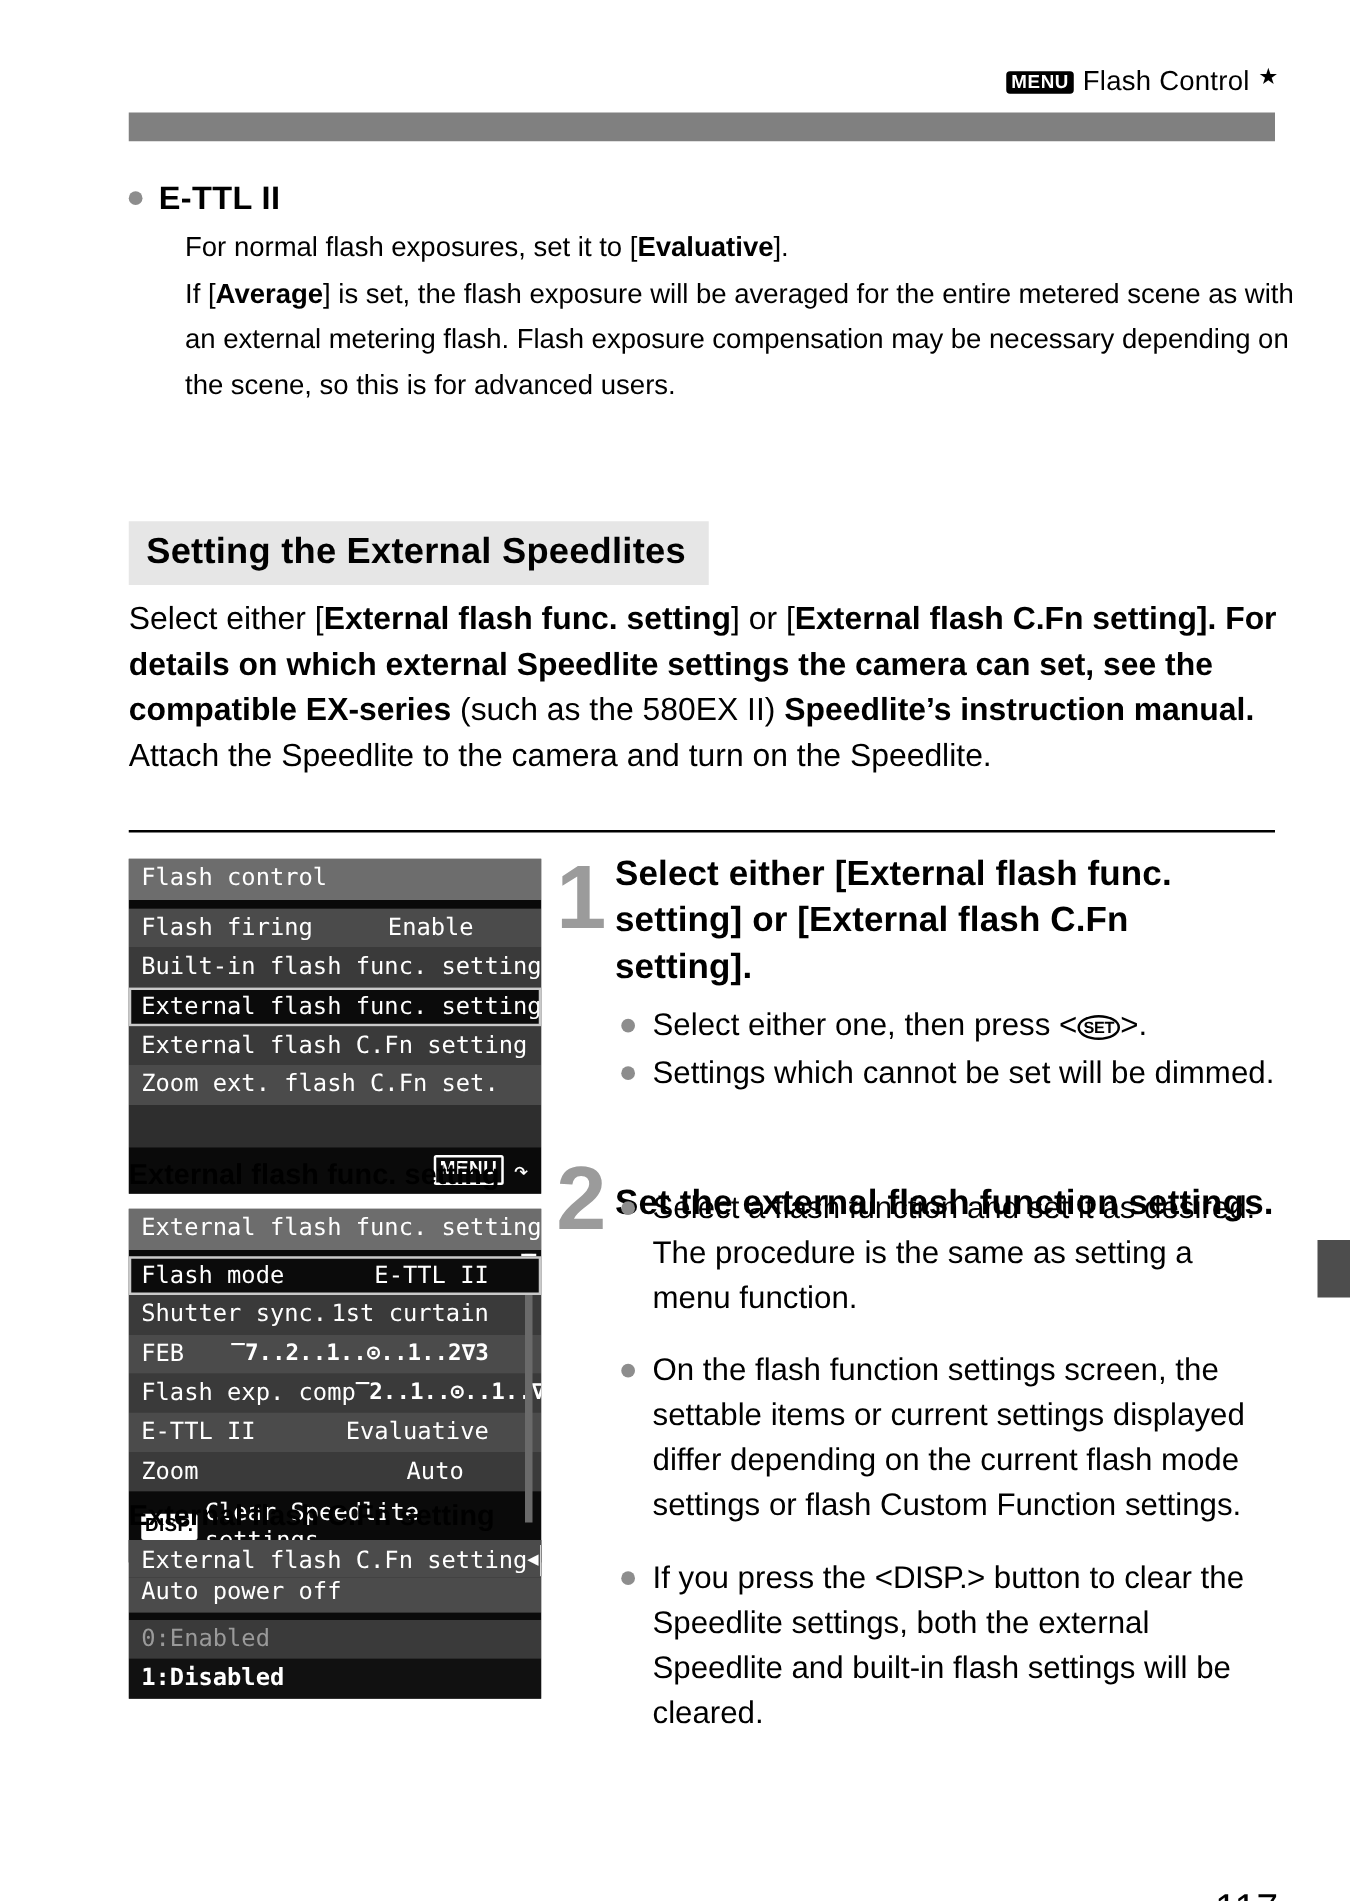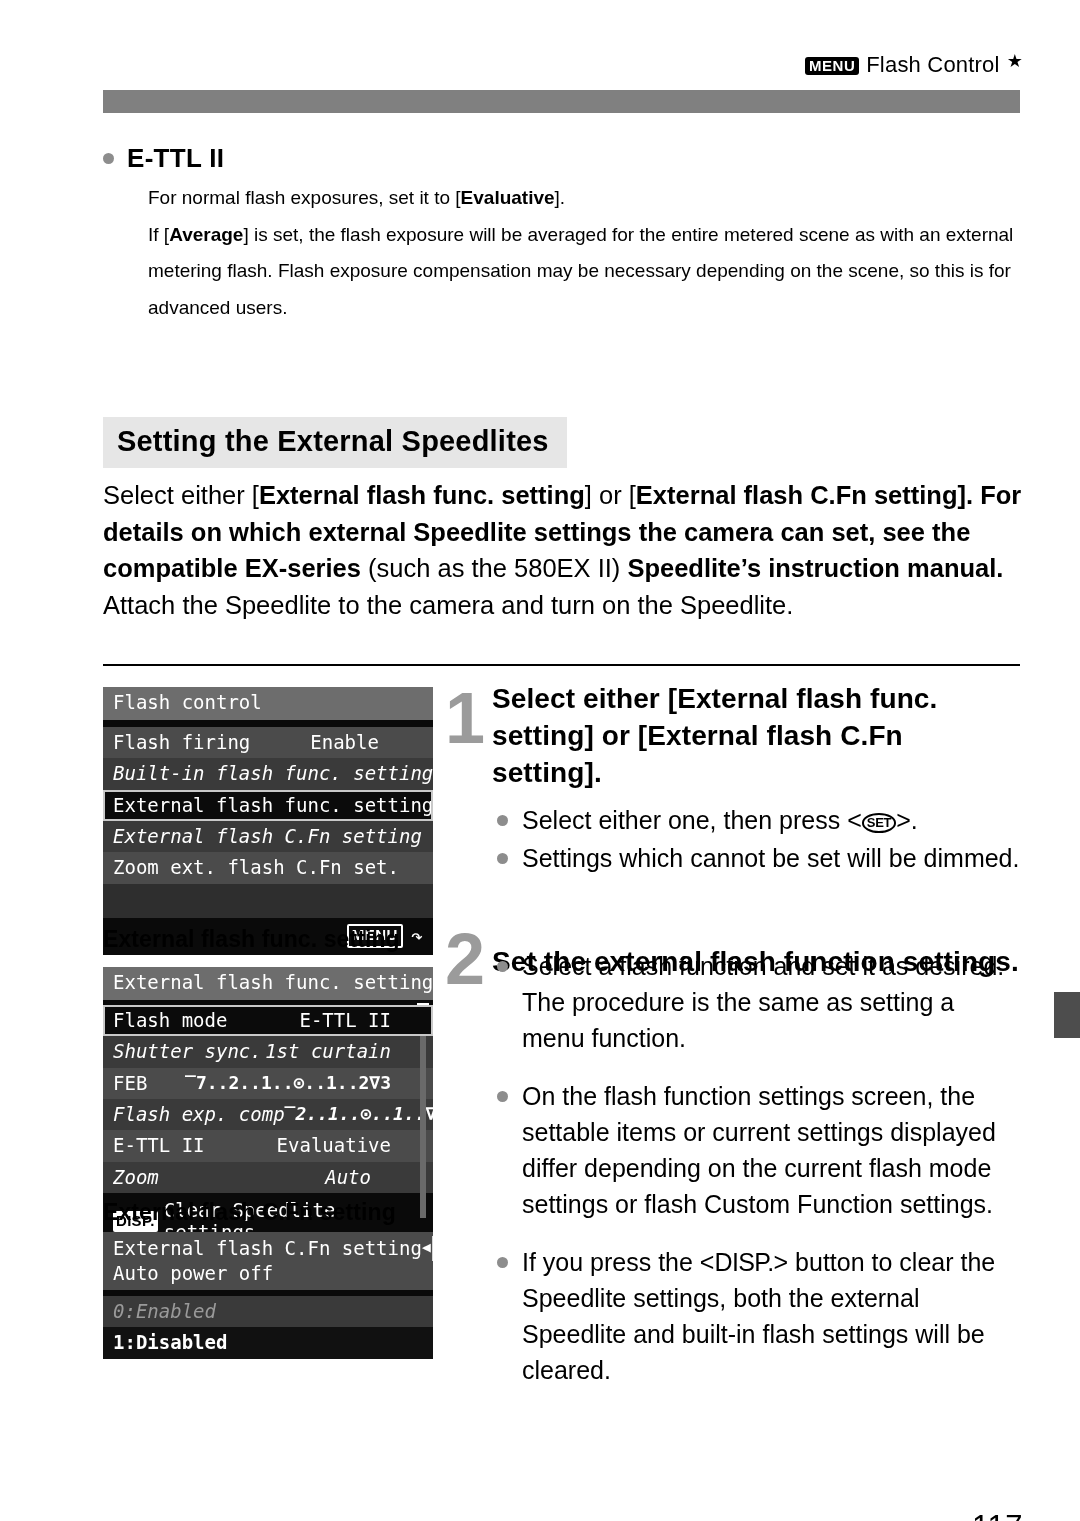--- a/index.html
+++ b/index.html
@@ -48,21 +48,21 @@
     position: absolute;
     left: 103px;
     top: 90px;
     width: 917px;
     height: 23px;
     background: #808080;
   }
 
   
   .body-text {
-    font-size: 19px;
+    font-size: 22px;
     line-height: 36.5px;
   }
   b, .b { font-weight: bold; }
 
   .sec-bullet {
     position: absolute;
     left: 103px;
     top: 143px;
     width: 930px;
   }
@@ -142,21 +142,21 @@
     padding: 4px 8px 5px 10px;
     line-height: 1.18;
     display: flex;
     white-space: nowrap;
     position: relative;
     text-align: center;
   }
   .lcd-row .lbl { }
   .lcd-row .val { margin-left: auto; }
   .row-a { background: #4b4b4b; }
-  .row-b { background: #3a3a3a; font-style: italic; }
+  .row-b { background: #3a3a3a; }
   .row-dim { color: #9a9a9a; }
   .row-sel {
     background: #0b0b0b;
     outline: 2px solid #c9c9c9;
     outline-offset: -2px;
     z-index: 2;
   }
   .lcd-filler { background: #2e2e2e; }
   .lcd-bottom {
     background: #0a0a0a;

